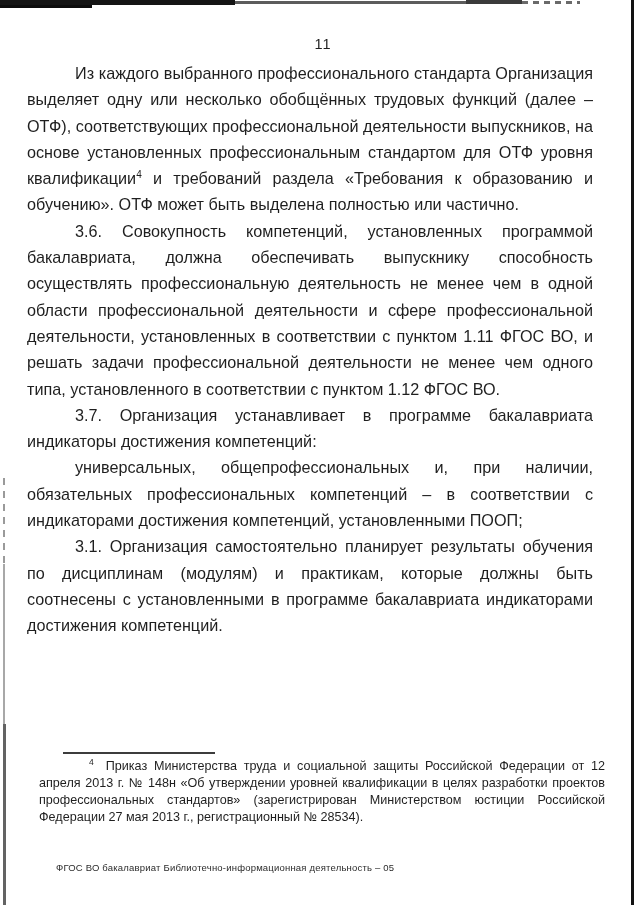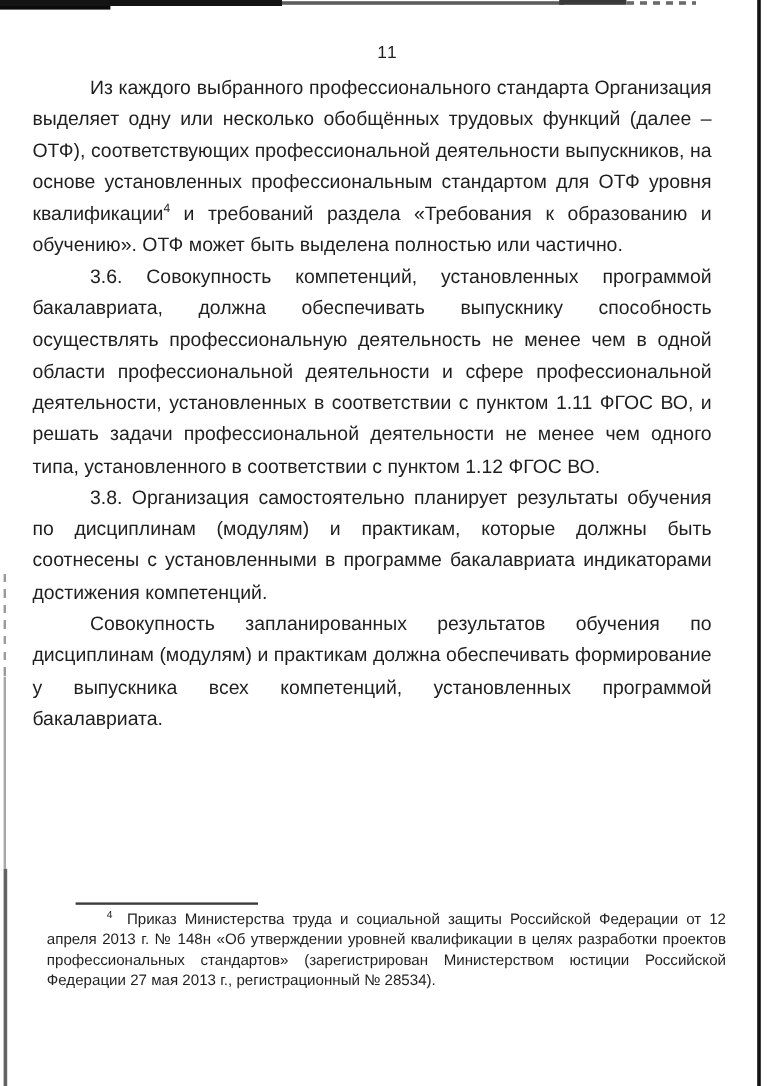--- a/index.html
+++ b/index.html
@@ -100,23 +100,25 @@
   <div class="art right-border"></div>
   <div class="art left-line-dashes"></div>
   <div class="art left-line-light"></div>
   <div class="art left-line-dark"></div>
 
   <div class="page-number">11</div>
 
   <div class="body-text">
     <p><span>Из каждого выбранного профессионального стандарта Организация выделяет одну или несколько обобщённых трудовых функций (далее – ОТФ), соответствующих профессиональной деятельности выпускников, на основе установленных профессиональным стандартом для ОТФ уровня квалификации</span><sup class="fn-ref">4</sup><span> и требований раздела «Требования к образованию и обучению». ОТФ может быть выделена полностью или частично.</span></p>
     <p>3.6. Совокупность компетенций, установленных программой бакалавриата, должна обеспечивать выпускнику способность осуществлять профессиональную деятельность не менее чем в одной области профессиональной деятельности и сфере профессиональной деятельности, установленных в соответствии с пунктом 1.11 ФГОС ВО, и решать задачи профессиональной деятельности не менее чем одного типа, установленного в соответствии с пунктом 1.12 ФГОС ВО.</p>
-    <p>3.8. Организация самостоятельно планирует результаты обучения по дисциплинам (модулям) и практикам, которые должны быть соотнесены с установленными в программе бакалавриата индикаторами достижения компетенций.</p>
-    <p>Совокупность запланированных результатов обучения по дисциплинам (модулям) и практикам должна обеспечивать формирование у выпускника всех компетенций, установленных программой бакалавриата.</p>
+    <p>3.7. Организация устанавливает в программе бакалавриата индикаторы достижения компетенций:</p>
+    <p>универсальных, общепрофессиональных и, при наличии, обязательных профессиональных компетенций – в соответствии с индикаторами достижения компетенций, установленными ПООП;</p>
+    <p>3.1. Организация самостоятельно планирует результаты обучения по дисциплинам (модулям) и практикам, которые должны быть соотнесены с установленными в программе бакалавриата индикаторами достижения компетенций.</p>
   </div>
 
   <div class="footnote-block">
     <div class="fn-sep"></div>
     <p><sup class="fn-marker">4</sup><span>Приказ Министерства труда и социальной защиты Российской Федерации от 12 апреля 2013 г. № 148н «Об утверждении уровней квалификации в целях разработки проектов профессиональных стандартов» (зарегистрирован Министерством юстиции Российской Федерации 27 мая 2013 г., регистрационный № 28534).</span></p>
   </div>
 
+  <div class="doc-footer">ФГОС ВО бакалавриат Библиотечно-информационная деятельность – 05</div>
 
 </div>
 
 </body></html>

